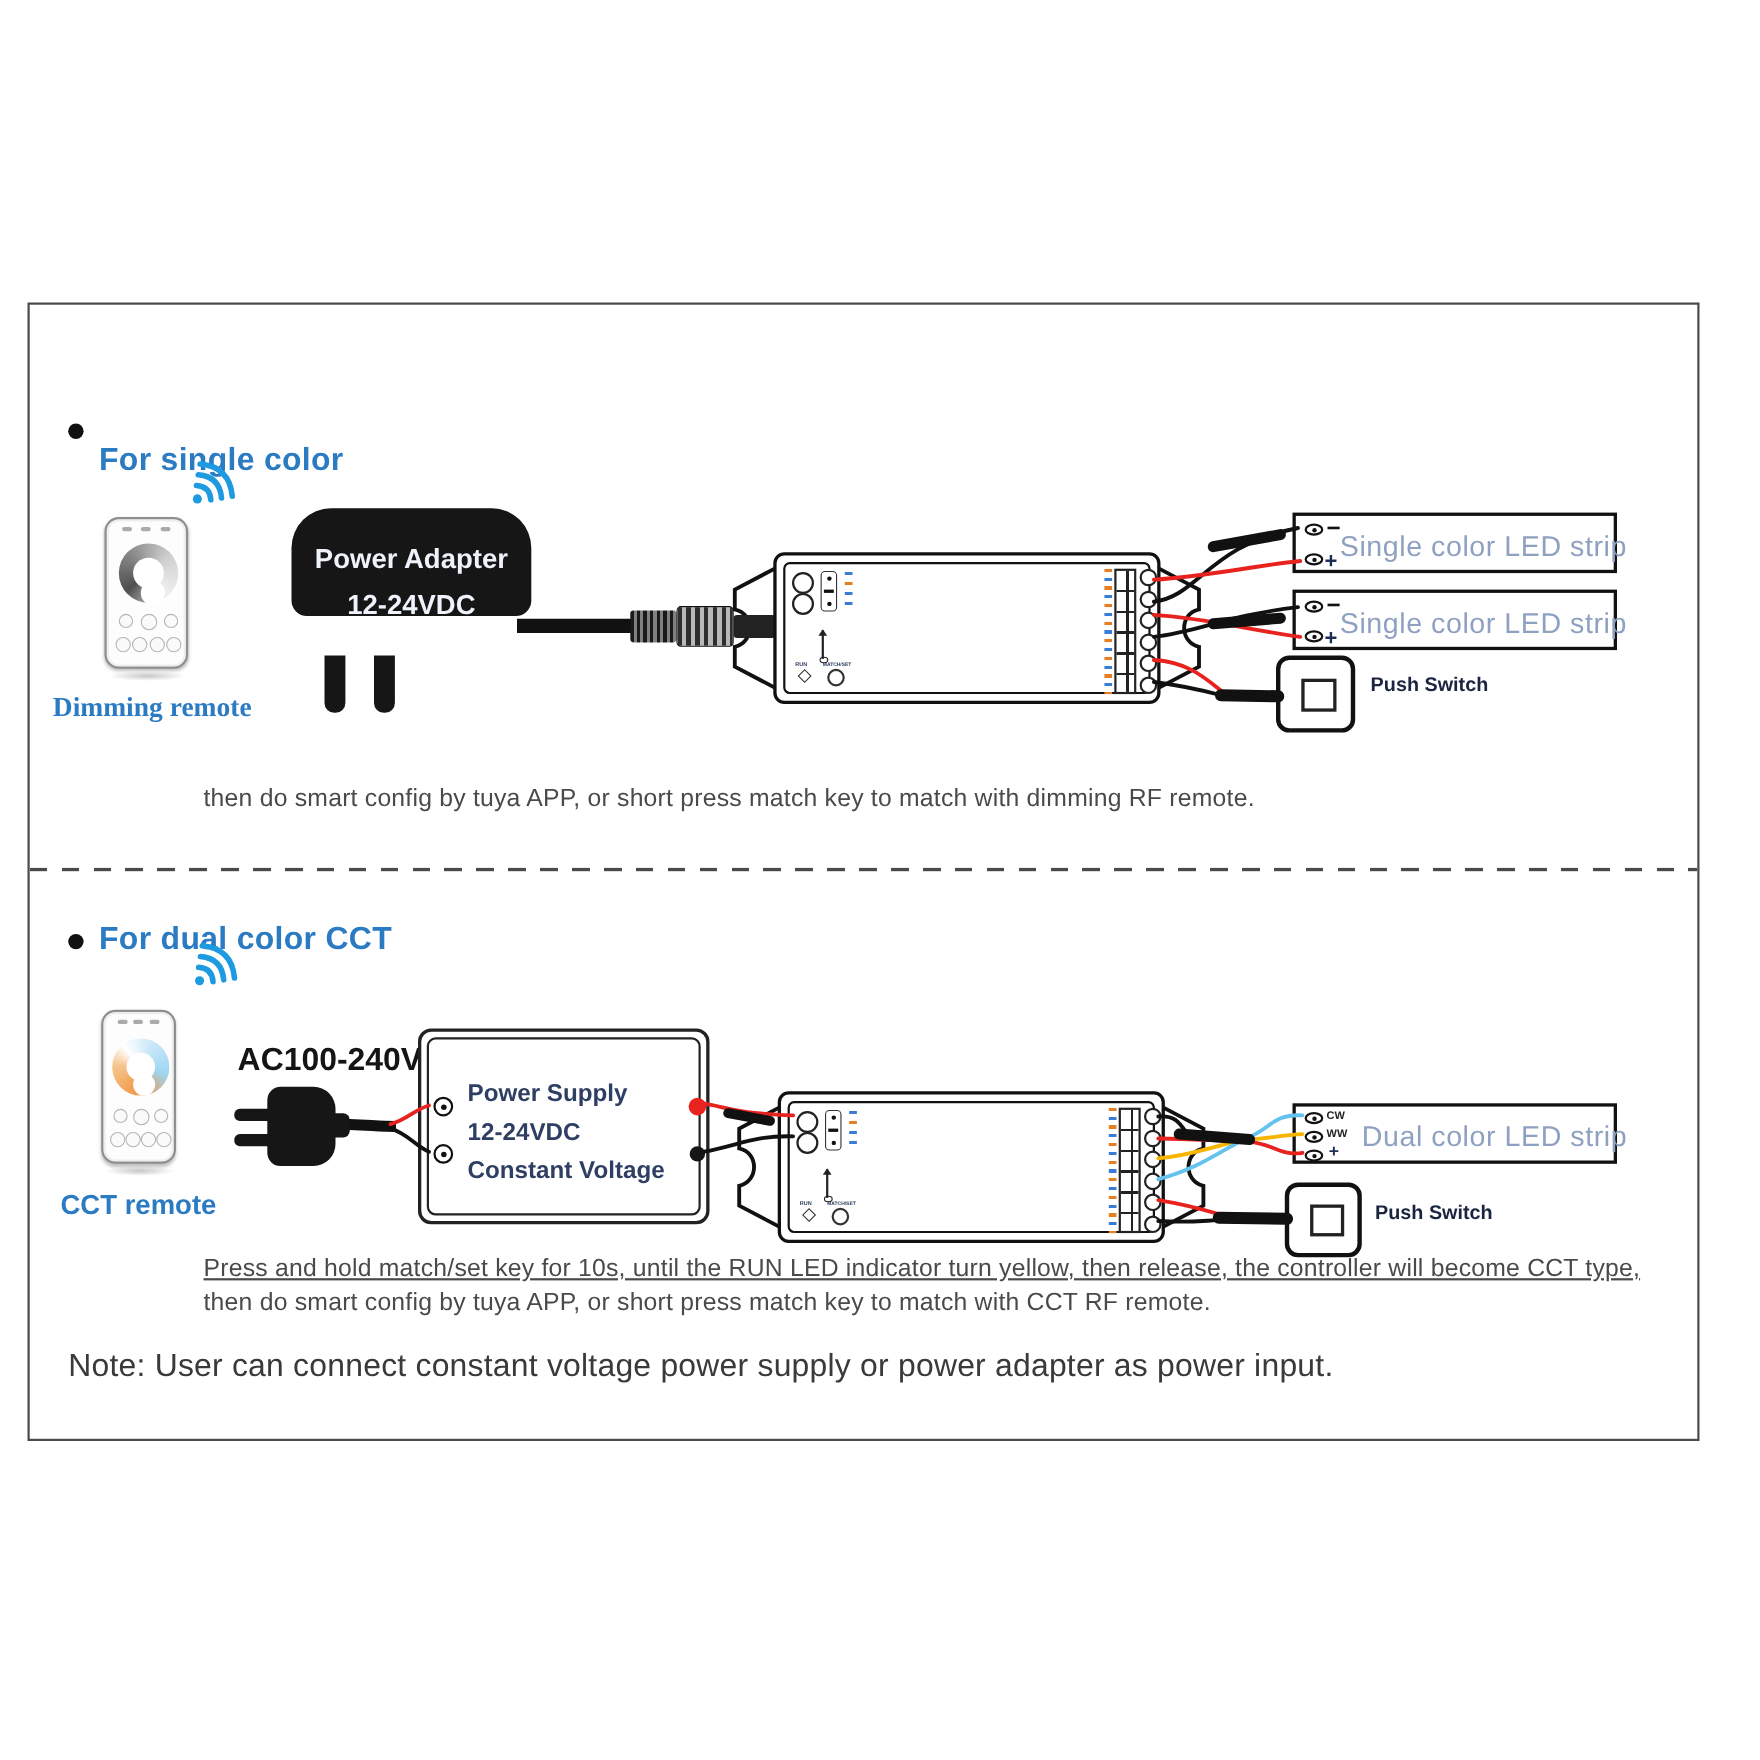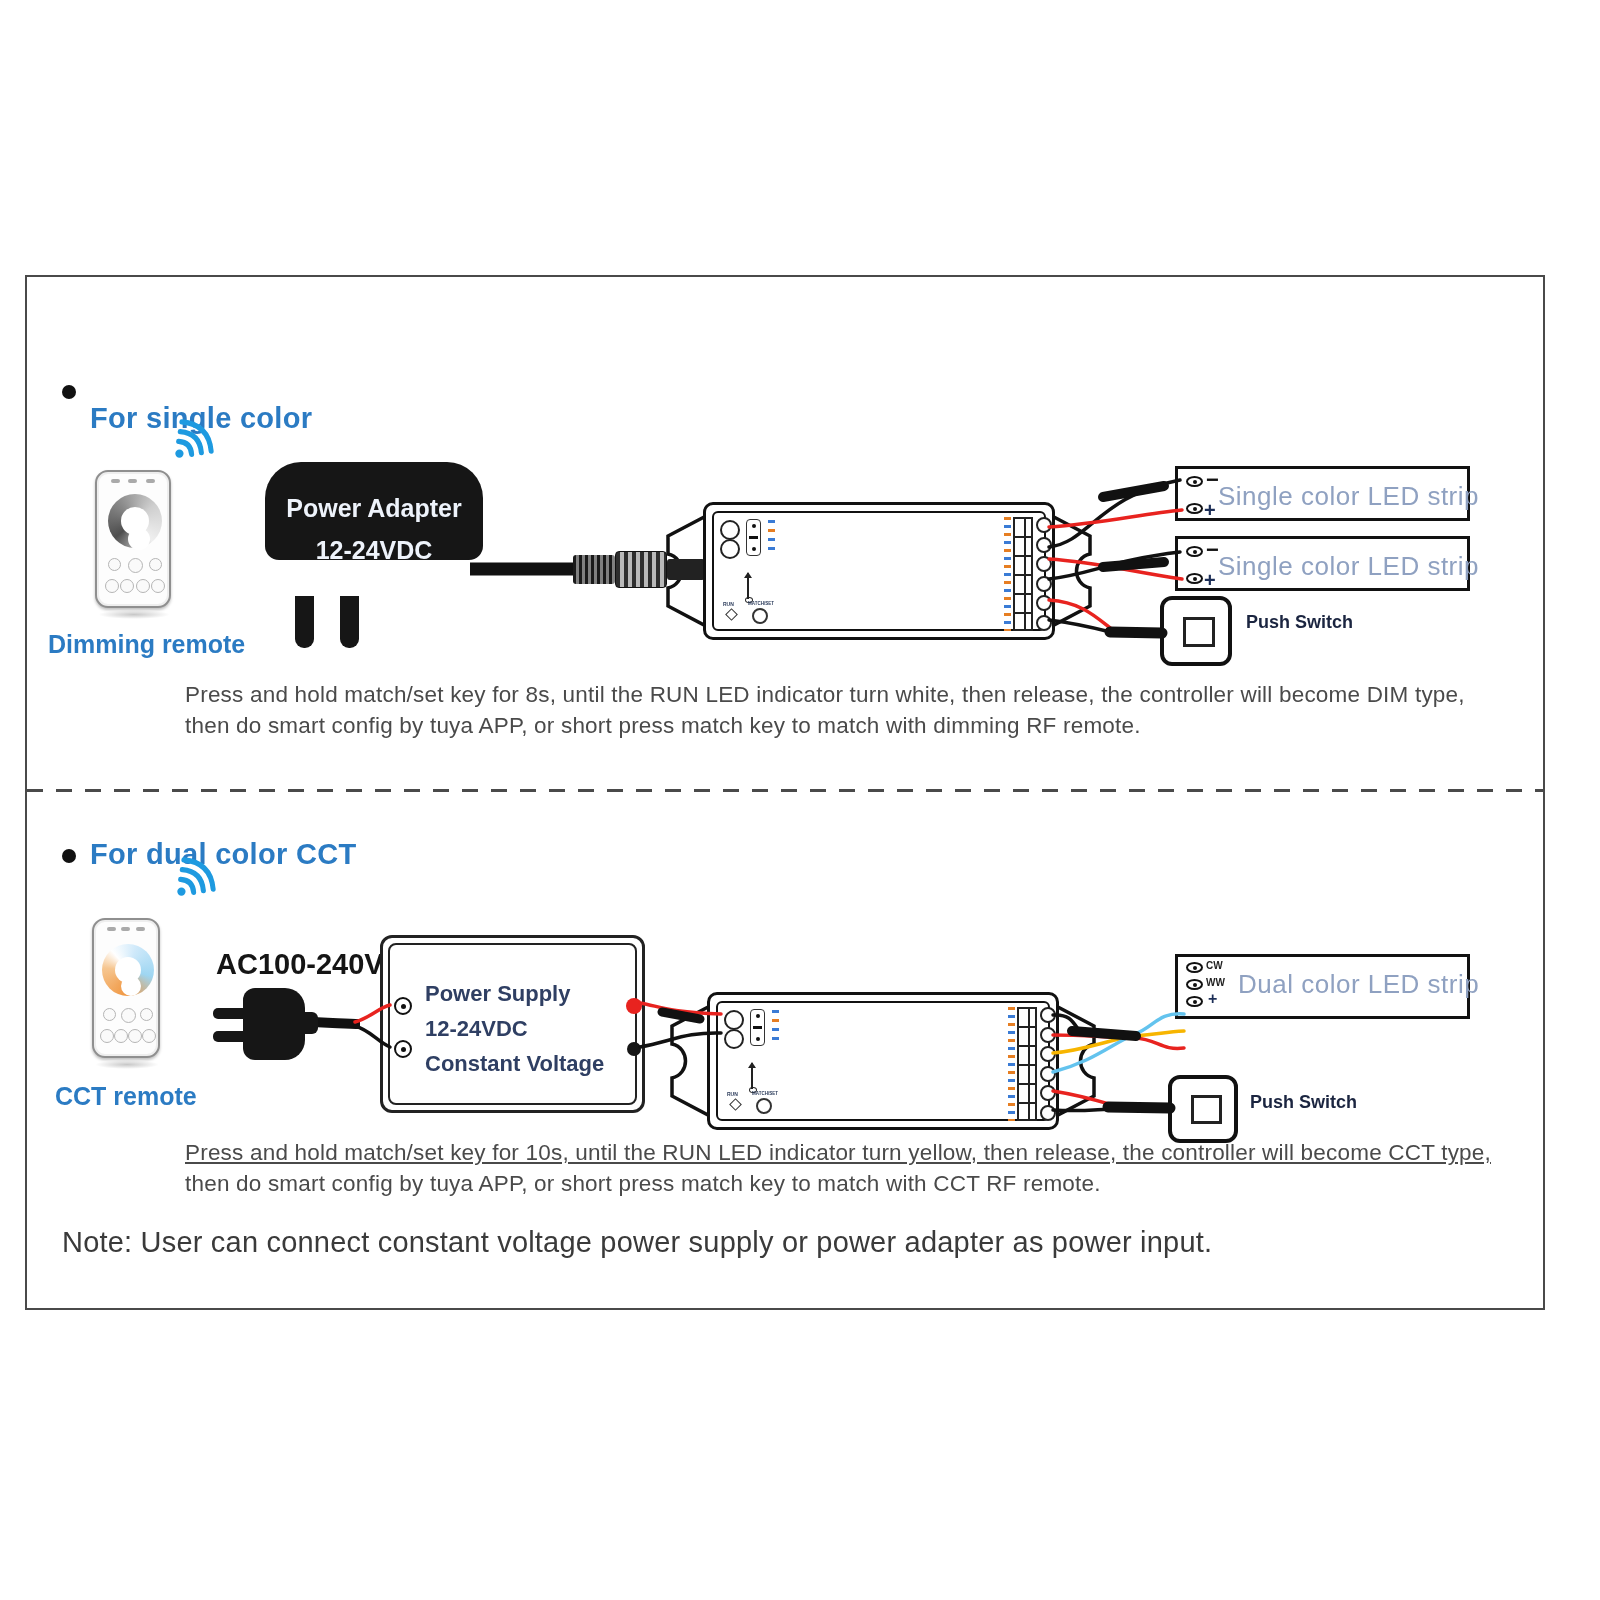--- a/index.html
+++ b/index.html
@@ -130,21 +130,21 @@
         <span class="r-btn" style="width:11px;height:11px;"></span>
     </div>
     <div class="r-row" style="left:8px;top:107px;width:60px;">
       <span class="r-btn" style="width:12px;height:12px;"></span>
         <span class="r-btn" style="width:12px;height:12px;"></span>
         <span class="r-btn" style="width:12px;height:12px;"></span>
         <span class="r-btn" style="width:12px;height:12px;"></span>
     </div>
   </div>
   <div class="abs r-shadow" style="left:98px;top:610px;width:72px;height:9px;"></div>
-  <div class="abs blue-label" style="left:48px;top:630px;">Dimming remote</div>
+  <div class="abs blue-label" style="left:48px;top:630px;font-family:Liberation Serif, serif;">Dimming remote</div>
 
   <div class="abs blackbox" style="left:265px;top:462px;width:218px;height:98px;border-radius:36px 36px 14px 14px;z-index:2;">
     <div class="adapter-text abs" style="left:0;width:100%;top:32px;font-size:25px;">Power Adapter</div>
     <div class="adapter-text abs" style="left:0;width:100%;top:74px;font-size:25px;">12-24VDC</div>
   </div>
   <div class="abs blackbox" style="left:295px;top:596px;width:19px;height:52px;border-radius:0 0 9px 9px;z-index:2;"></div>
   <div class="abs blackbox" style="left:340px;top:596px;width:19px;height:52px;border-radius:0 0 9px 9px;z-index:2;"></div>
 
   <div class="abs" style="left:573px;top:555px;width:42px;height:29px;border-radius:3px;background:repeating-linear-gradient(90deg,#1a1a1a 0 3px,#808080 3px 6px);z-index:2;"></div>
   <div class="abs" style="left:615px;top:551px;width:52px;height:37px;border:1px solid #111;border-radius:4px;box-sizing:border-box;background:repeating-linear-gradient(90deg,#2e2e2e 0 4px,#b9b9b9 4px 8px);z-index:2;"></div>
@@ -192,21 +192,20 @@
     <div class="oval" style="left:8px;top:34px;"></div>
     <div class="pol" style="left:26px;top:30px;font-size:20px;color:#1c2e57;">+</div>
     <div class="strip-label" style="top:12px;padding-left:40px;box-sizing:border-box;">Single color LED strip</div>
   </div>
 
   <div class="abs pushsw" style="left:1160px;top:596px;width:72px;height:70px;z-index:2;">
     <div class="pushsw-in" style="left:19px;top:17px;width:32px;height:30px;"></div>
   </div>
   <div class="abs push-label" style="left:1246px;top:612px;">Push Switch</div>
 
-  <div class="abs desc" style="left:185px;top:682px;">Press and hold match/set key for 8s, until the RUN LED indicator turn white, then release, the controller will become DIM type,</div>
   <div class="abs desc" style="left:185px;top:713px;">then do smart config by tuya APP, or short press match key to match with dimming  RF  remote.</div>
 
   <div class="abs bullet" style="left:62px;top:849px;"></div>
   <div class="abs sec-head" style="left:90px;top:838px;">For dual color CCT</div>
 
   <svg class="abs" style="left:168px;top:858px;transform:rotate(45deg);z-index:2;" width="48" height="46" viewBox="0 0 40 40">
     <circle cx="20" cy="33" r="3.6" fill="#1e9ae0"></circle>
     <path d="M12,26 Q20,19 28,26" stroke="#1e9ae0" stroke-width="4.4" fill="none" stroke-linecap="round"></path>
     <path d="M7,19 Q20,8 33,19" stroke="#1e9ae0" stroke-width="4.4" fill="none" stroke-linecap="round"></path>
     <path d="M2,12 Q20,-3 38,12" stroke="#1e9ae0" stroke-width="4.4" fill="none" stroke-linecap="round"></path>
@@ -276,21 +275,21 @@
         <span class="screw"></span>
           <span class="screw"></span>
           <span class="screw"></span>
           <span class="screw"></span>
           <span class="screw"></span>
           <span class="screw"></span>
       </div>
     </div>
   </div>
 
-  <div class="abs strip" style="left:1175px;top:954px;width:295px;height:65px;z-index:2;">
+  <div class="abs strip" style="left:1175px;top:1003px;width:295px;height:55px;z-index:2;">
     <div class="oval" style="left:8px;top:5px;"></div>
     <div class="term-tag" style="left:28px;top:3px;font-size:10px;">CW</div>
     <div class="oval" style="left:8px;top:22px;"></div>
     <div class="term-tag" style="left:28px;top:20px;font-size:10px;">WW</div>
     <div class="oval" style="left:8px;top:39px;"></div>
     <div class="term-tag" style="left:30px;top:33px;font-size:16px;color:#1c2e57;">+</div>
     <div class="strip-label" style="top:12px;padding-left:60px;box-sizing:border-box;">Dual color LED strip</div>
   </div>
 
   <div class="abs pushsw" style="left:1168px;top:1075px;width:70px;height:68px;z-index:2;">

